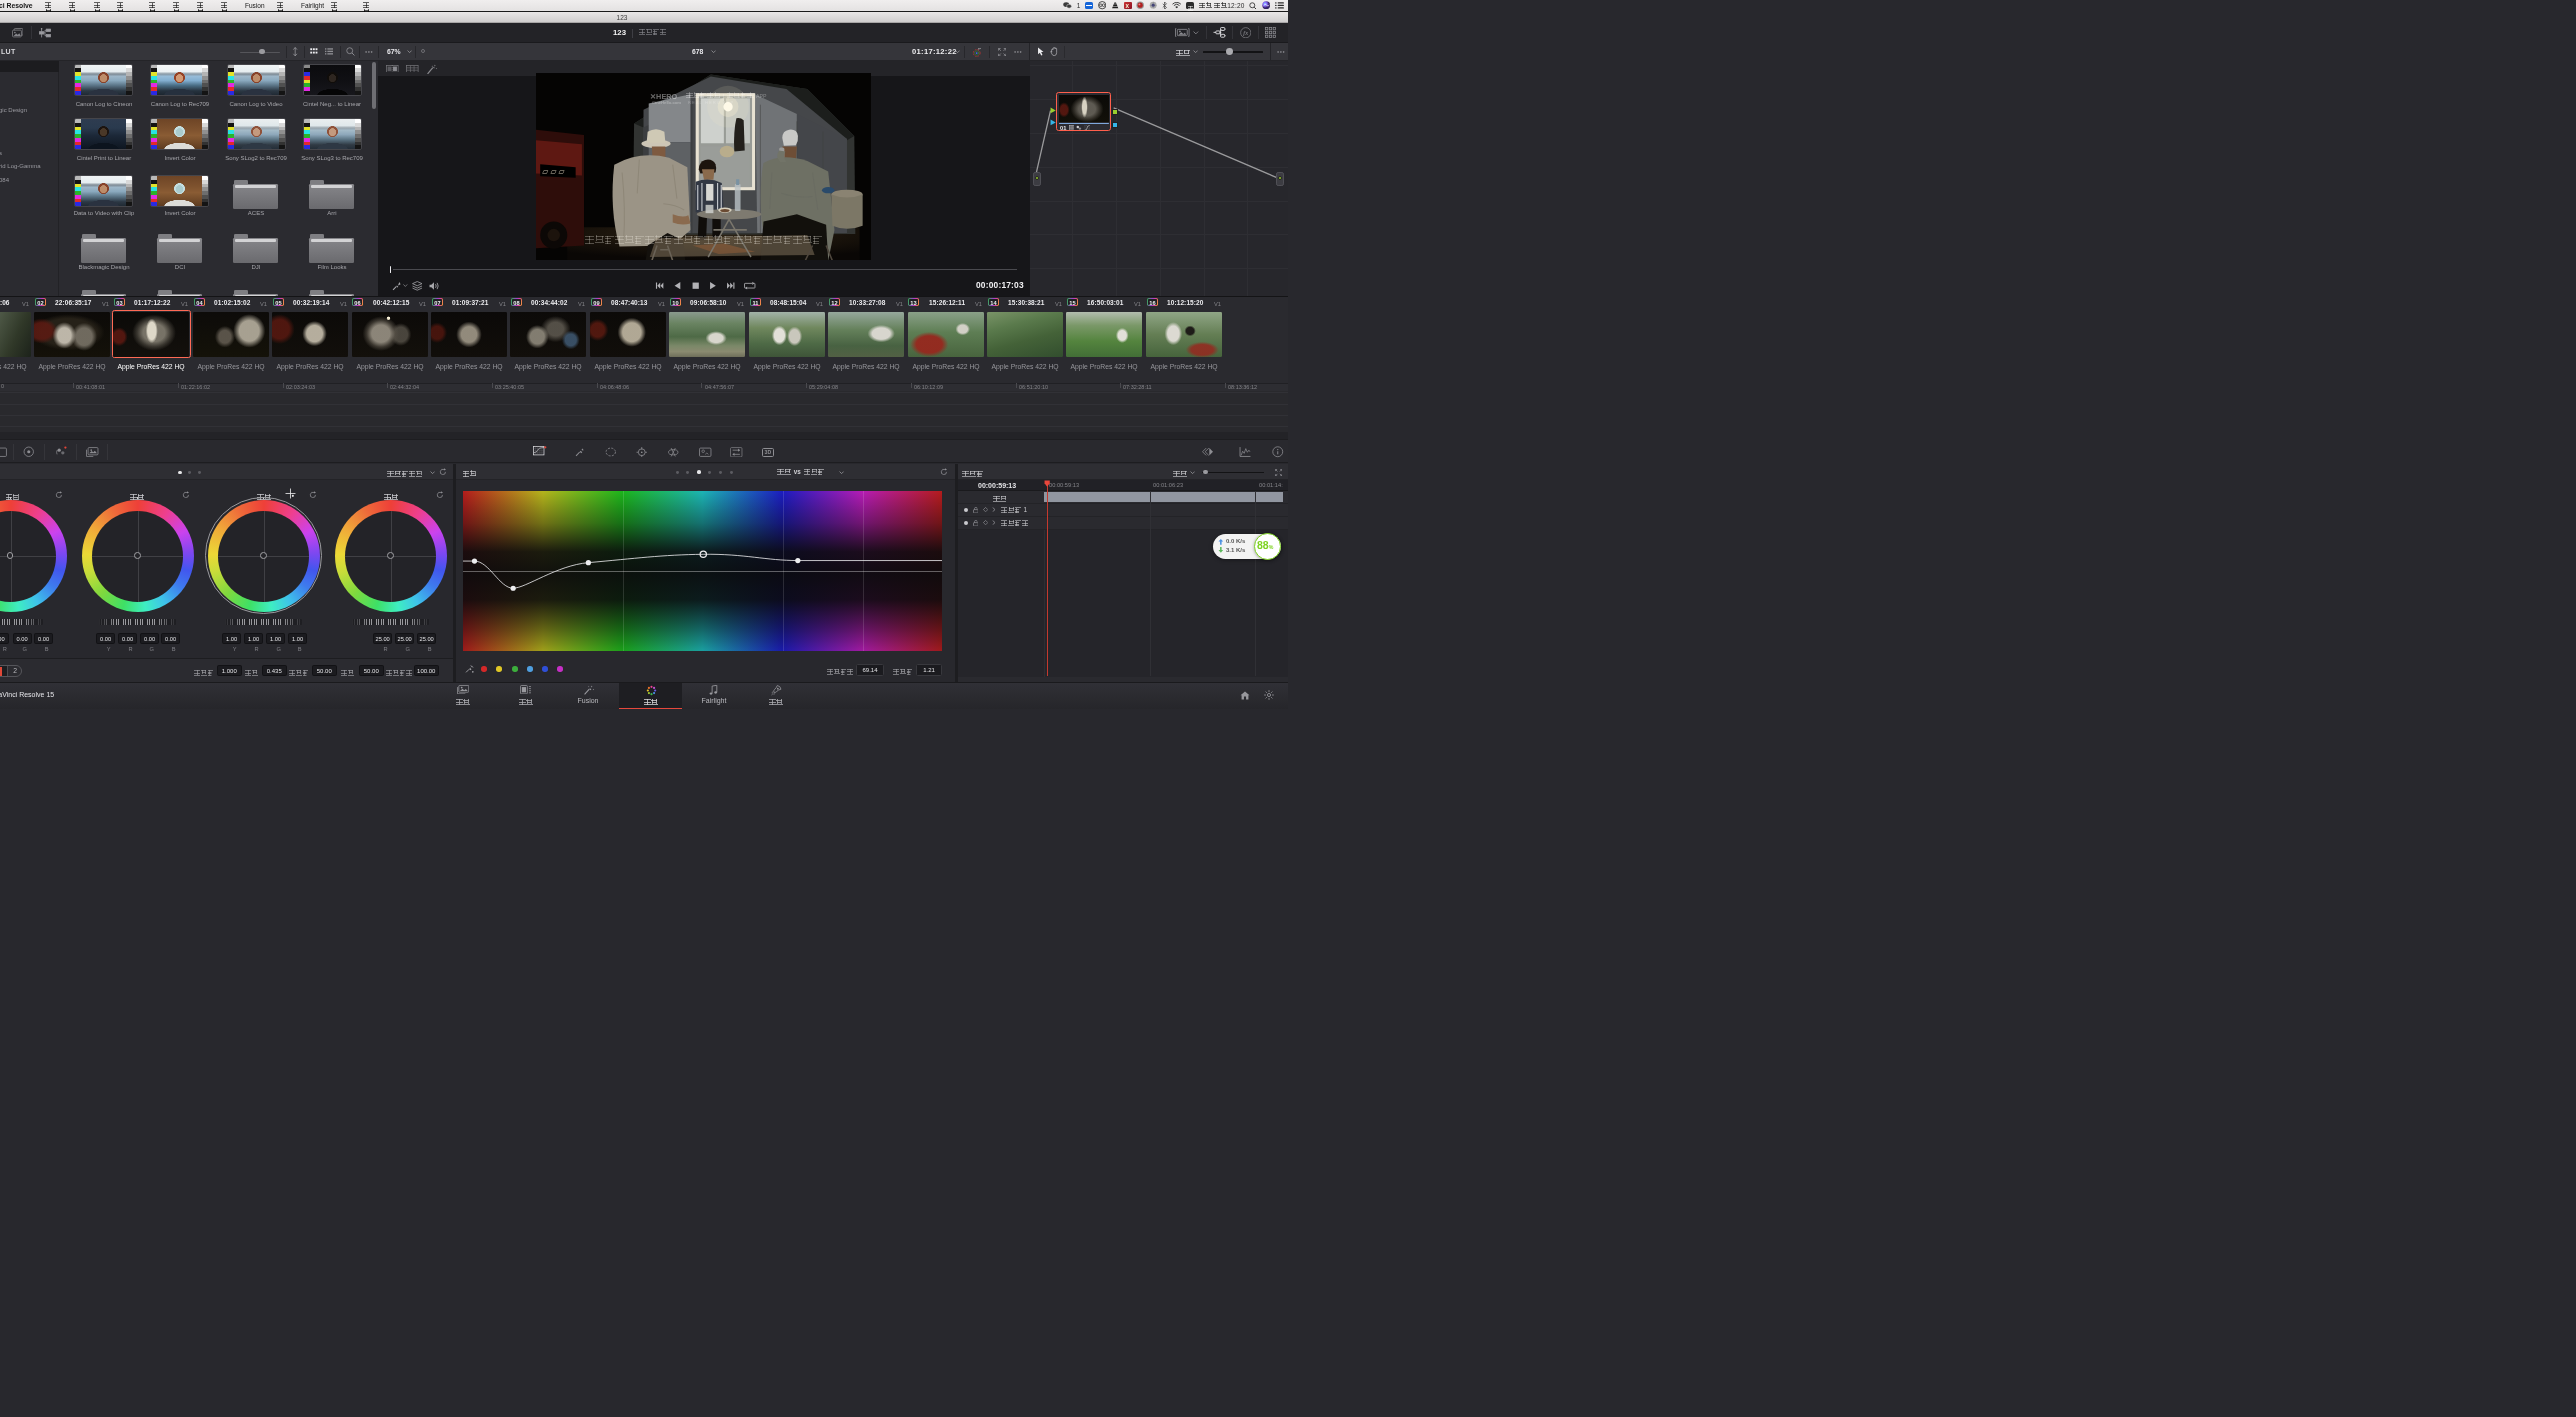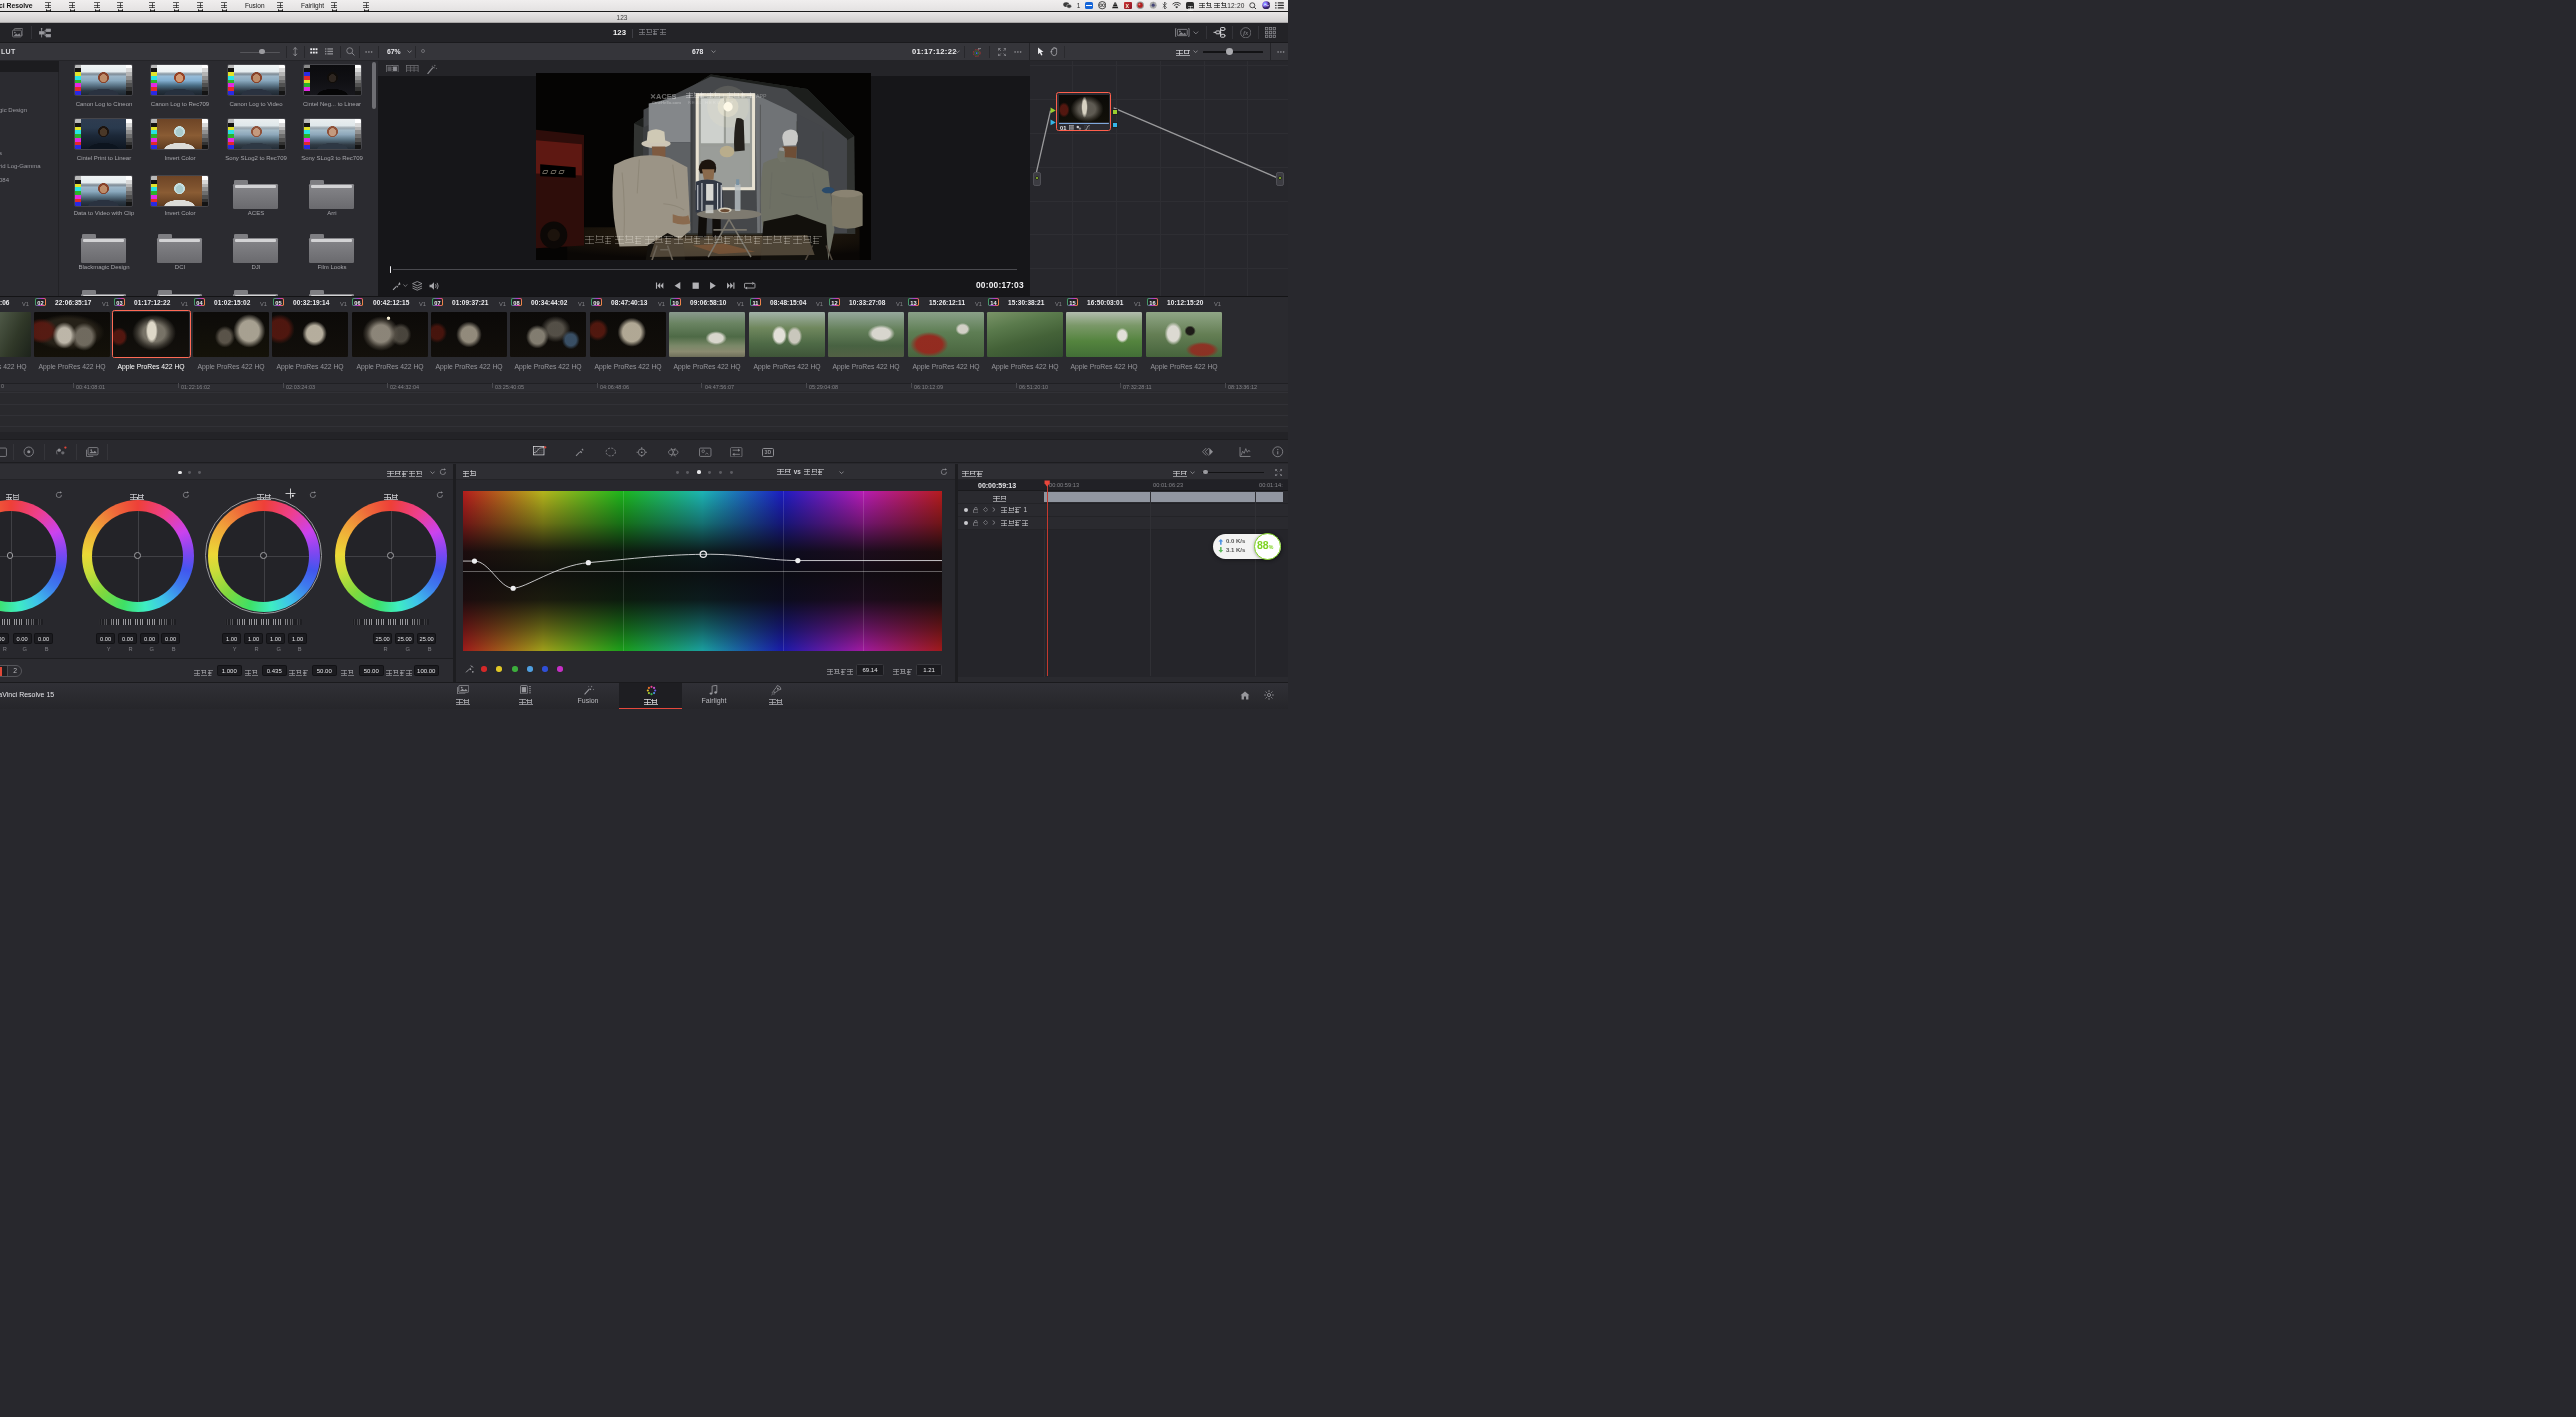--- a/index.html
+++ b/index.html
@@ -641,21 +641,21 @@
         <ellipse cx="370" cy="270" rx="62" ry="10" fill="#7e7a70"></ellipse>
         <path d="M370 280 L330 352 M370 280 L412 352 M340 300 L404 300" stroke="#7a766c" stroke-width="3" fill="none"></path>
         <rect x="381" y="212" width="11" height="52" rx="2" fill="#b9c2c6" opacity="0.8"></rect>
         <rect x="383.5" y="203" width="6" height="11" fill="#7a92a2"></rect>
         <ellipse cx="362" cy="262" rx="13" ry="5" fill="#d8d2c0"></ellipse>
         <ellipse cx="362" cy="263" rx="9" ry="3" fill="#6a4a32"></ellipse>
         <rect x="325" y="252" width="15" height="16" fill="#d2d4d2" opacity="0.8"></rect>
         <path d="M232 330 L222 359 M252 330 L262 359 M238 338 L256 338" stroke="#6a6256" stroke-width="3" fill="none"></path>
         <path d="M530 330 L516 359 M556 330 L568 359" stroke="#4e463c" stroke-width="3" fill="none"></path>
       </svg>
-<div class="a" style="left:114px;top:19px;color:rgba(255,255,255,.4);font-size:7.3px;font-weight:bold">✕ACES</div>
+<div class="a" style="left:114px;top:19px;color:rgba(255,255,255,.4);font-size:7.3px;font-weight:bold">✕HERO</div>
       <div class="a" style="left:116px;top:27px;color:rgba(255,255,255,.30);font-size:4.2px;font-weight:bold">CineHello.com</div>
 <div class="a flex" style="left:150px;top:19px;gap:2.1px">
         <span class="cjw" style="font-size:6.8px;color:rgba(255,255,255,.40);opacity:1"><i class="cj cja"></i><i class="cj cjb"></i><i class="cj cjc"></i><i class="cj cja"></i><i class="cj cjb"></i></span>
         <span style="color:rgba(255,255,255,.35);font-size:6.3px">|</span>
         <span class="cjw" style="font-size:6.8px;color:rgba(255,255,255,.33);opacity:1"><i class="cj cja"></i><i class="cj cjb"></i><i class="cj cjc"></i><i class="cj cja"></i></span>
         <span style="color:rgba(255,255,255,.33);font-size:5.2px">APP</span>
       </div>
 <div class="a" style="left:152px;top:27px;color:rgba(255,255,255,.25);font-size:4.2px;letter-spacing:1px">REAL HERO APP</div>
 <div class="a tc" style="left:0;top:162px;width:335px;letter-spacing:2.6px"><span class="cjw" style="font-size:9.7px;color:rgba(235,230,220,.33);opacity:1"><i class="cj cja"></i><i class="cj cjb"></i><i class="cj cjc"></i><i class="cj cja"></i><i class="cj cjb"></i><i class="cj cjc"></i><i class="cj cja"></i><i class="cj cjb"></i><i class="cj cjc"></i><i class="cj cja"></i><i class="cj cjb"></i><i class="cj cjc"></i><i class="cj cja"></i><i class="cj cjb"></i><i class="cj cjc"></i><i class="cj cja"></i><i class="cj cjb"></i><i class="cj cjc"></i><i class="cj cja"></i><i class="cj cjb"></i><i class="cj cjc"></i><i class="cj cja"></i><i class="cj cjb"></i><i class="cj cjc"></i></span></div>
 </div>

